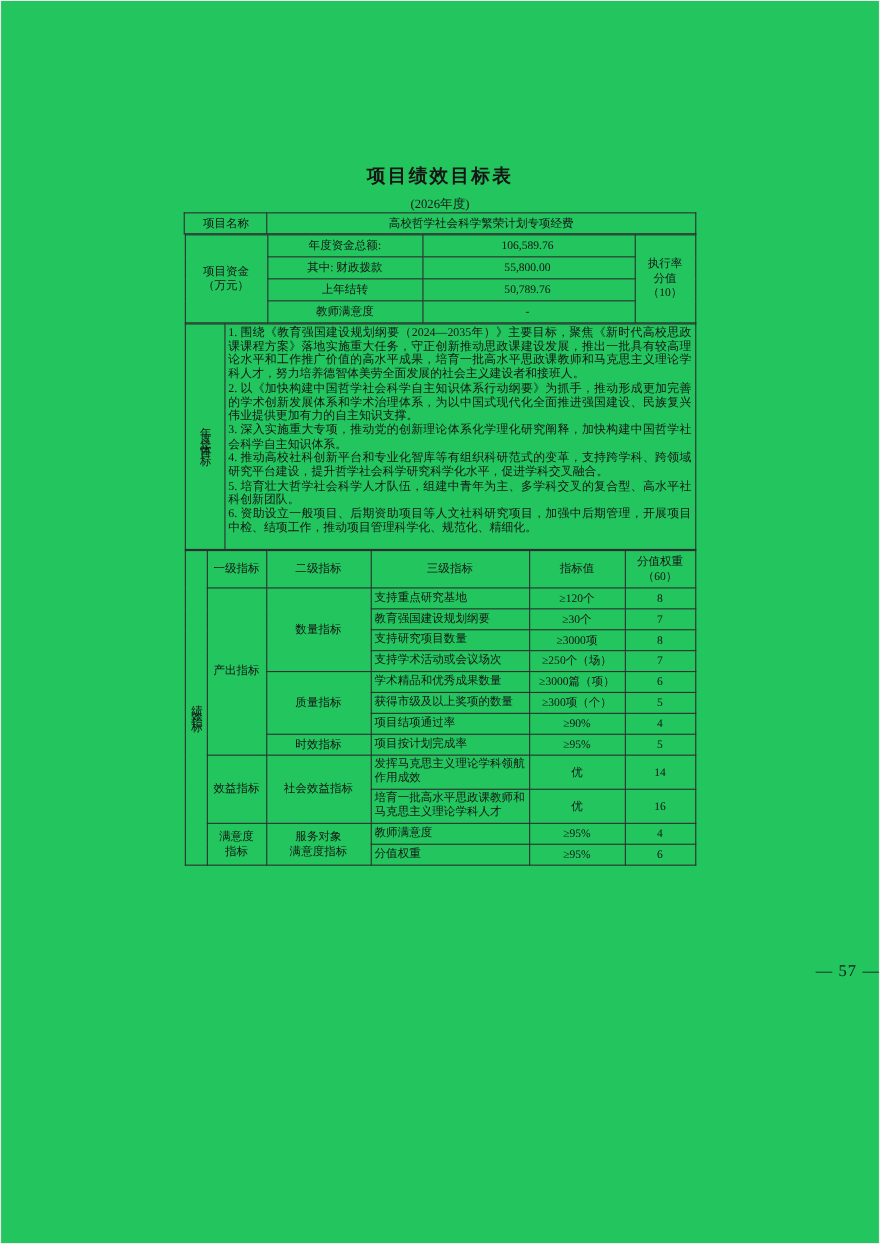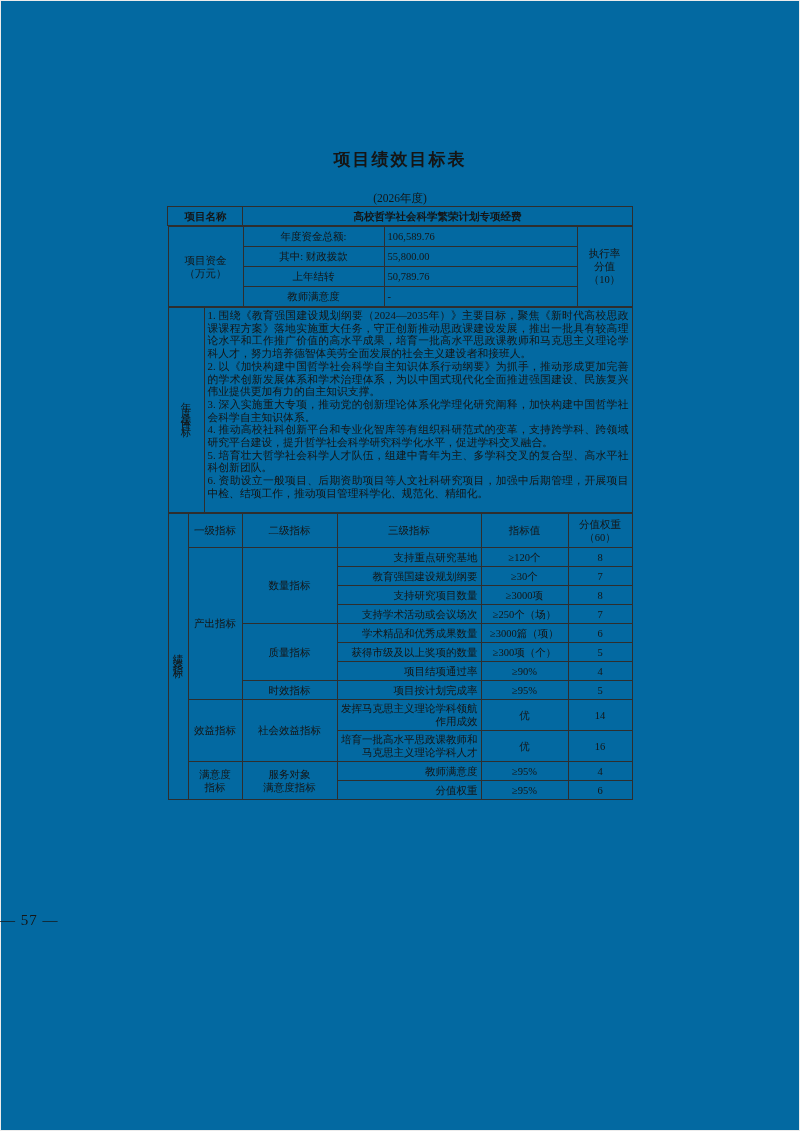--- a/index.html
+++ b/index.html
@@ -1,44 +1,44 @@
 <!DOCTYPE html>
 <html><head>
 <meta charset="utf-8">
 <style>
   html,body { margin:0; padding:0; background:#ffffff; }
   .page {
     width:800px; height:1131px; box-sizing:border-box; position:relative;
-    background:#0369a1; box-shadow: inset 0 0 0 1px #ececec;
+    background:#22c55e; box-shadow: inset 0 0 0 1px #ececec;
     padding-top:148px;
     font-family:"Liberation Serif","DejaVu Serif",serif; color:#151515;
   }
   .title { margin:0; text-align:center; font-size:17px; font-weight:bold; letter-spacing:2px; }
-  .subtitle { text-align:center; font-size:11.5px; margin-top:20px; }
+  .subtitle { text-align:center; font-size:11.5px; margin-top:7px; }
   table.tbl {
     border-collapse:collapse; table-layout:fixed; margin:0 auto; width:464px;
     font-size:10.5px; line-height:13px;
   }
   table.tbl td { border:1px solid #2e2e2e; padding:1px 3px; vertical-align:middle; overflow:hidden; }
   .band-a { margin-top:12px; }
   .band-b, .band-c, .band-d { margin-top:-1px; }
-  .band-a tr { height:19px;font-weight:bold; }
+  .band-a tr { height:19px; }
   .band-b tr { height:20px; }
   .band-c td.obj-cell { height:202px; }
   .band-d tr.hrow { height:34px; }
   .band-d tr.r  { height:19px; }
   .band-d tr.r2 { height:31px; }
   .c { text-align:center; }
-  .num { text-align:left; padding-right:5px !important; }
+  .num { text-align:center; padding-right:5px !important; }
   .pre { white-space:pre-line; }
-  .l3 { text-align:right; }
+  .l3 { text-align:left;font-family:Liberation Mono, monospace; }
   .obj-cell { vertical-align:top !important; }
   .obj { font-size:10.8px; line-height:12.7px; text-align:justify; padding:2px 2px; }
   .vert { writing-mode:vertical-lr; text-orientation:upright; letter-spacing:5px; display:inline-block; }
-  .pagenum { text-align:left; font-size:15px; margin-top:112px; letter-spacing:1px; }
+  .pagenum { text-align:right; font-size:15px; margin-top:88px; letter-spacing:1px; }
 </style>
 </head>
 <body>
 
 <div class="page">
 
   <h1 class="title">项目绩效目标表</h1>
   <div class="subtitle">(2026年度)</div>
 
   <table class="tbl band-a">

